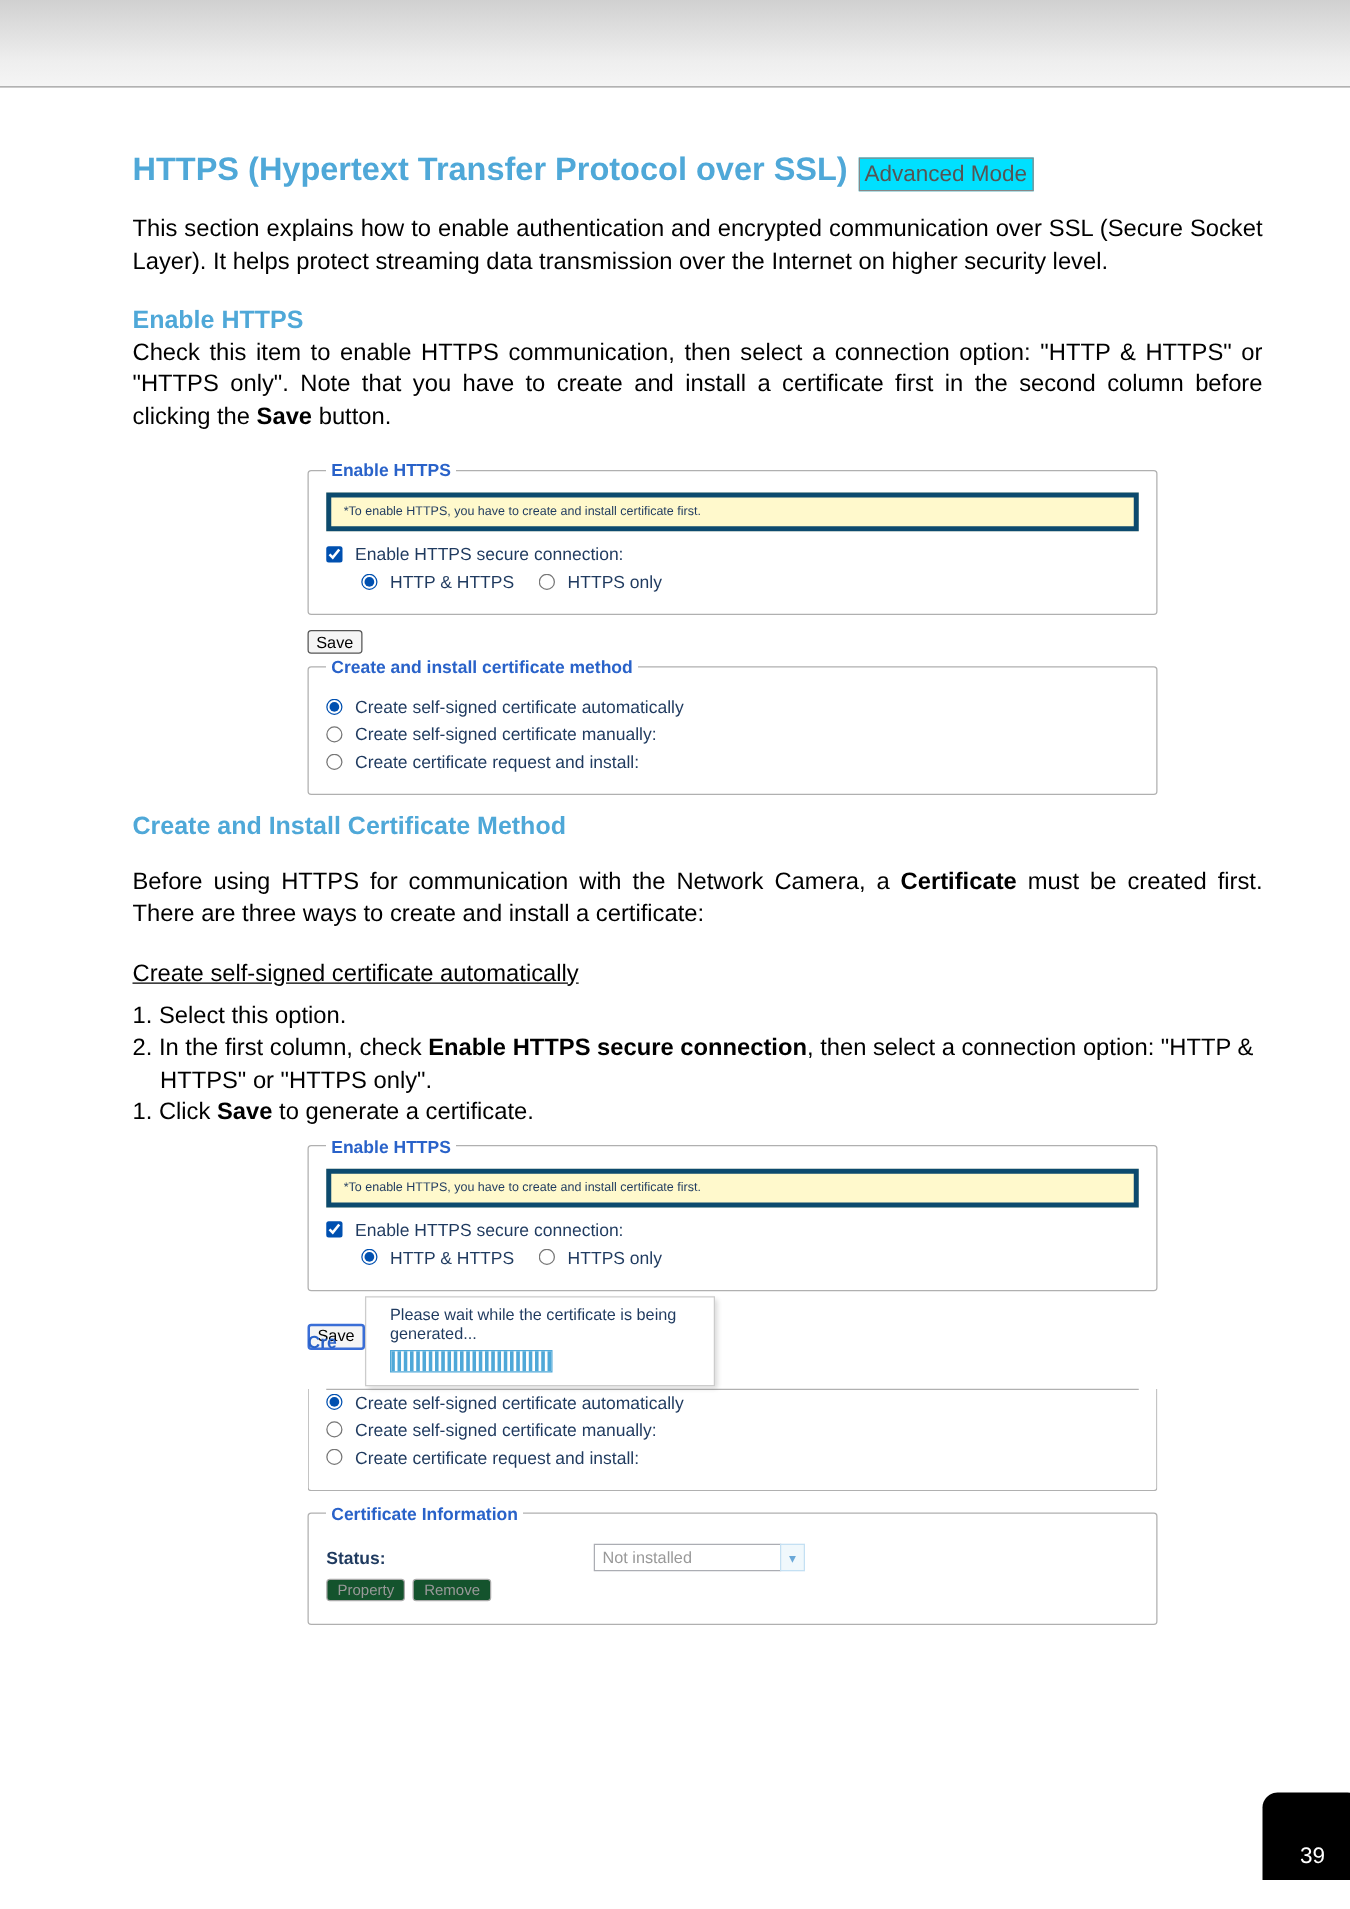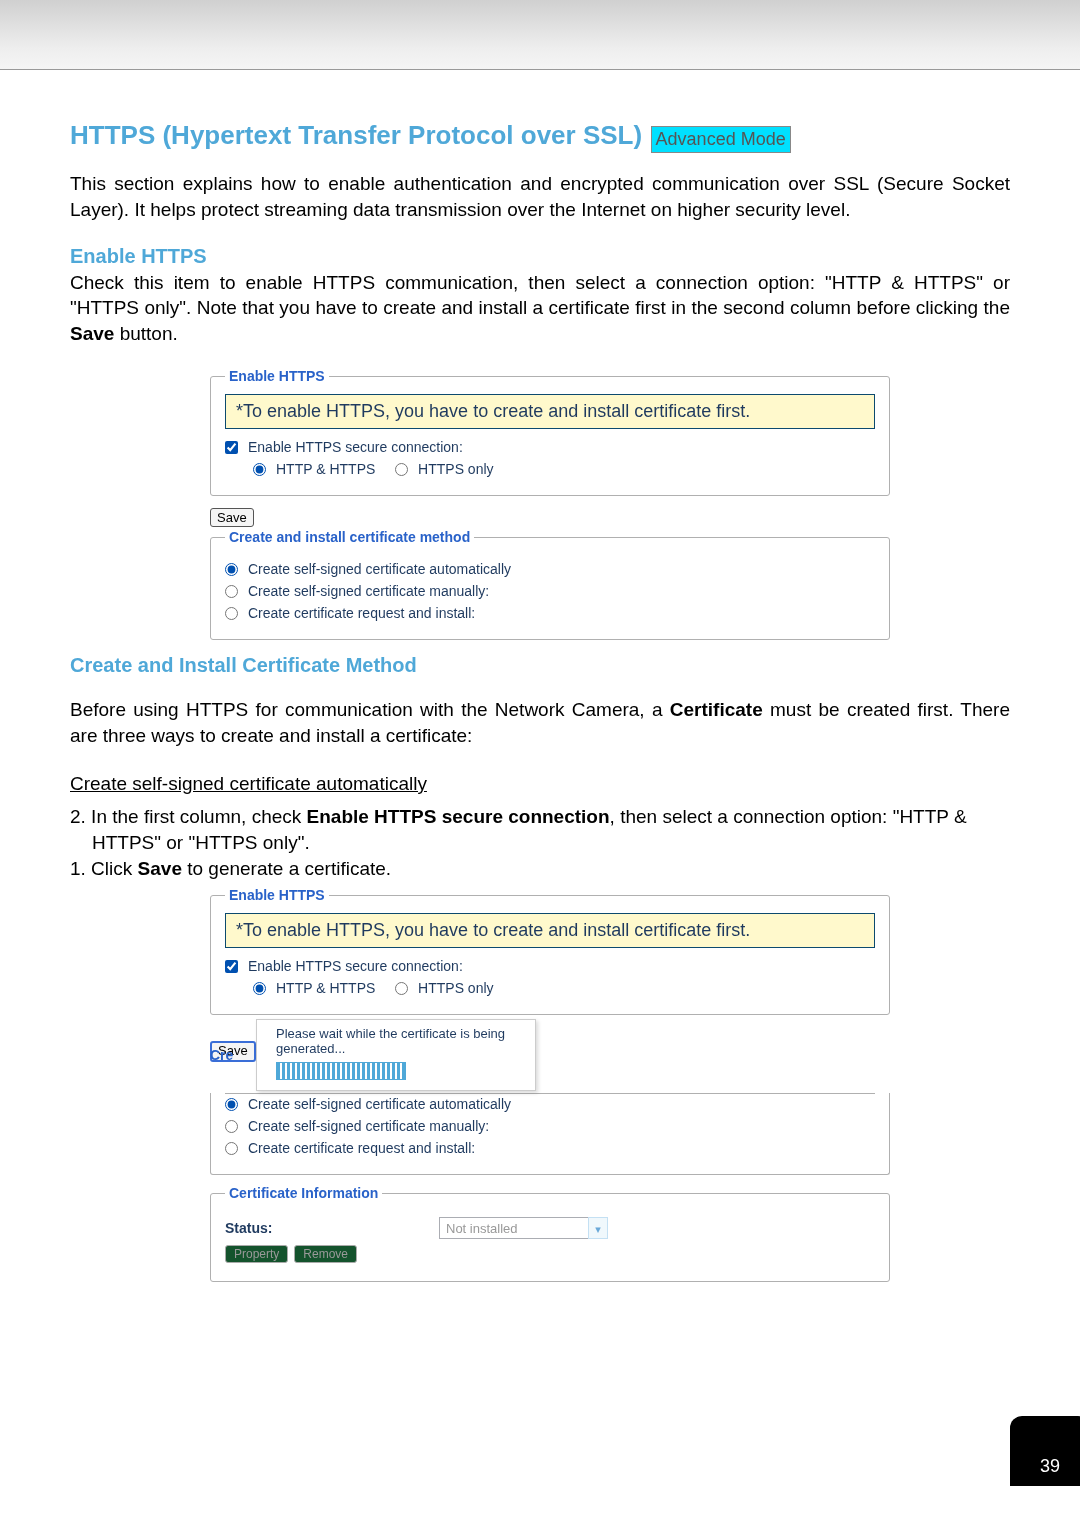--- a/index.html
+++ b/index.html
@@ -11,20 +11,21 @@
     color: #000;
   }
   .top-gradient {
     height: 70px;
     background: linear-gradient(to bottom, #d0d0d0 0%, #eeeeee 70%, #f5f5f5 100%);
     border-bottom: 1px solid #999;
     margin-bottom: 20px;
   }
   .page {
     padding: 30px 70px 60px 70px;
+    margin-left: 36px;
   }
   .title-line {
     margin-bottom: 18px;
   }
   .title {
     font-size: 26px;
     font-weight: bold;
     color: #4fa8d8;
     display: inline;
   }
@@ -72,25 +73,25 @@
     background: #fff;
   }
   legend {
     color: #2962c9;
     font-weight: bold;
     font-size: 14px;
     padding: 0 4px;
   }
   .note-box {
     background: #fff9cc;
-    border: 1px solid #0c4a6e;
+    border: 4px solid #0c4a6e;
     padding: 6px 10px;
     margin-bottom: 10px;
     color: #1f3a5f;
-    font-size: 18px;
+    font-size: 10px;
   }
   .ui-row { margin: 6px 0; display: flex; align-items: center; gap: 6px; }
   .indent { padding-left: 28px; }
   input[type="checkbox"], input[type="radio"] { accent-color: #0050b0; margin-right: 4px; }
   .ui-label { color: #1f3a5f; font-size: 14px; }
   .save-btn {
     font-size: 13px;
     padding: 1px 6px;
     background: #f5f5f5;
     border: 1px solid #555;
@@ -227,20 +228,21 @@
   </div>
 
   <div class="section-head">Create and Install Certificate Method</div>
   <br>
   <p class="body-text justify">
     <span>Before using HTTPS for communication with the Network Camera, a </span><span class="bold">Certificate</span><span> must be created first. There are three ways to create and install a certificate:</span>
   </p>
 
   <p class="instruction underline">Create self-signed certificate automatically</p>
   <ul class="ol-list">
+    <li>1. Select this option.</li>
     <li>
       <span>2. In the first column, check </span><span class="bold">Enable HTTPS secure connection</span><span>, then select a connection option: "HTTP &amp; HTTPS" or "HTTPS only".</span>
     </li>
     <li>
       <span>1. Click </span><span class="bold">Save</span><span> to generate a certificate.</span>
     </li>
   </ul>
 
   
   <div class="ui-block rel">

